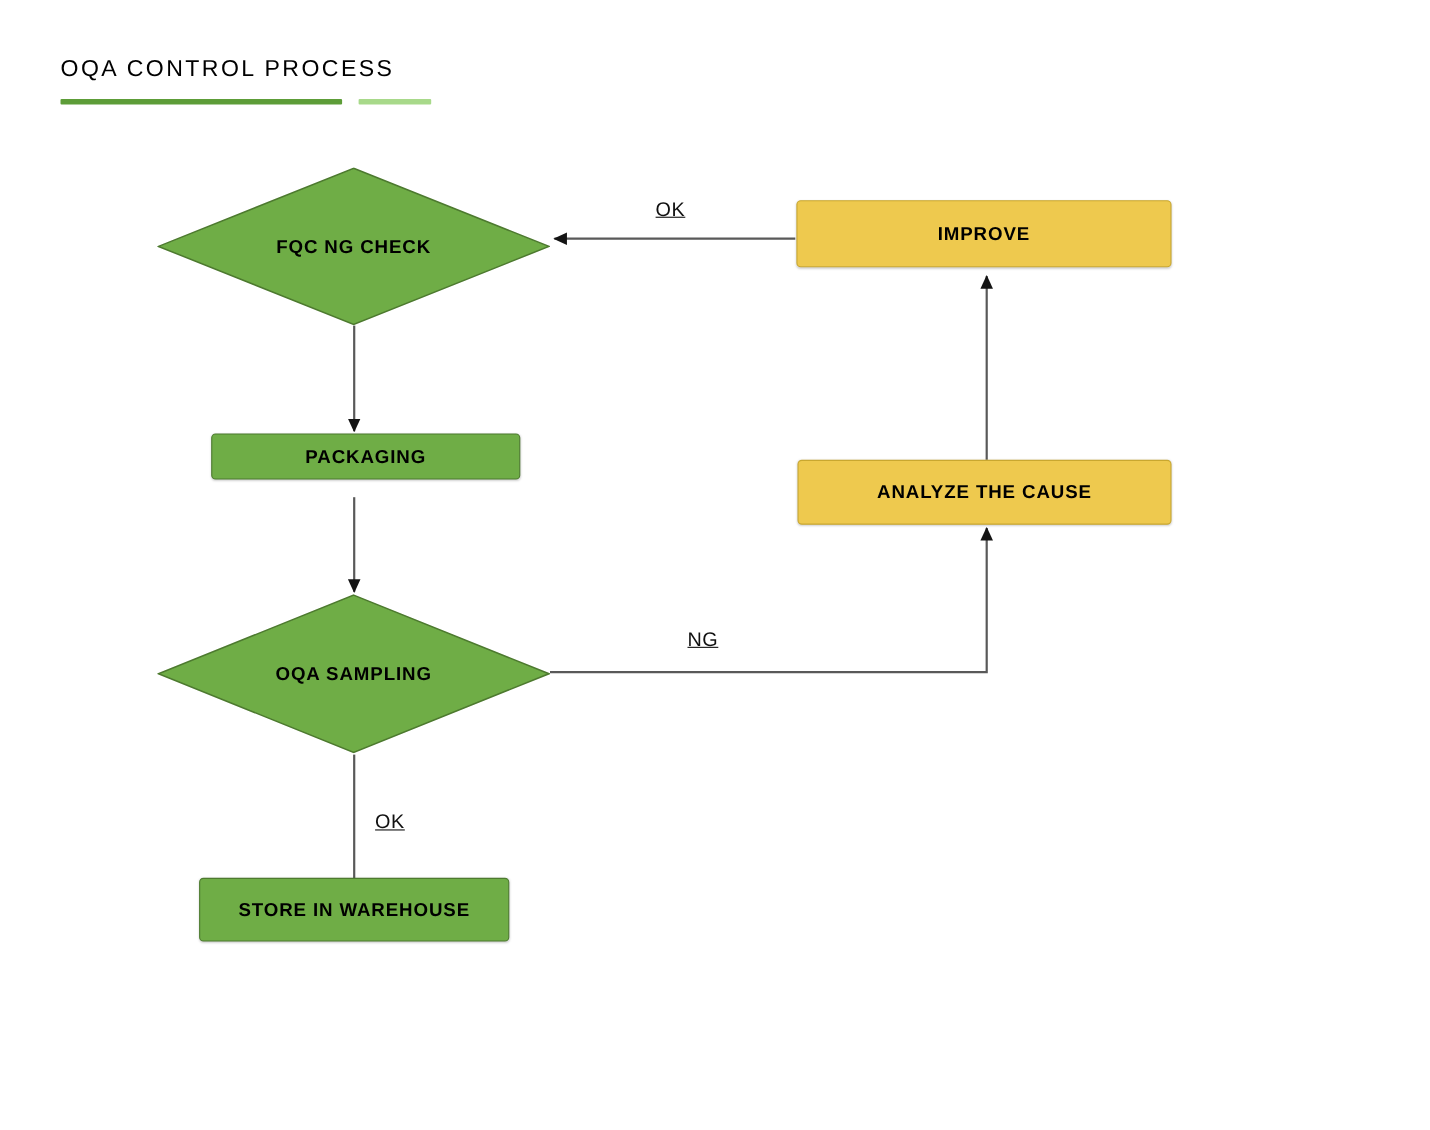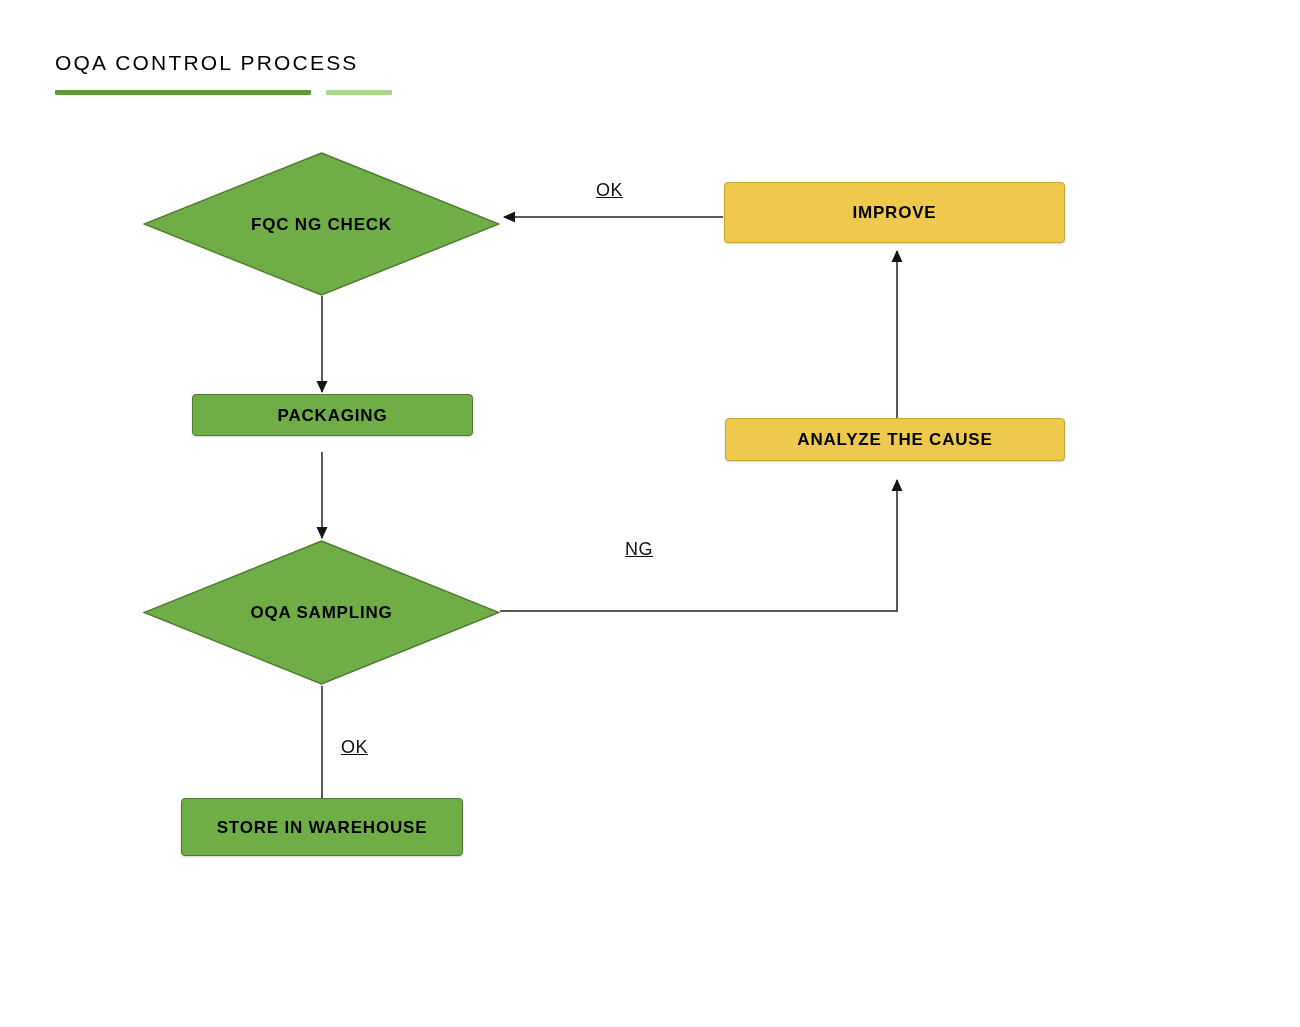--- a/index.html
+++ b/index.html
@@ -185,23 +185,23 @@
   </div>
 
   <div class="node box green" style="left:181px; top:798px; width:282px; height:58px;">
     <span class="node-label">STORE IN WAREHOUSE</span>
   </div>
 
   <div class="node box yellow" style="left:724px; top:182px; width:341px; height:61px;">
     <span class="node-label">IMPROVE</span>
   </div>
 
-  <div class="node box yellow" style="left:725px; top:418px; width:340px; height:43px;">
+  <div class="node box yellow" style="left:725px; top:418px; width:340px; height:59px;">
     <span class="node-label">ANALYZE THE CAUSE</span>
   </div>
 
   <div class="edge-label" style="left:596px; top:180px;">OK</div>
 
-  <div class="edge-label" style="left:625px; top:539px;">NG</div>
+  <div class="edge-label" style="left:625px; top:571px;">NG</div>
 
   <div class="edge-label" style="left:341px; top:737px;">OK</div>
 
 </div>
 
 </body></html>

